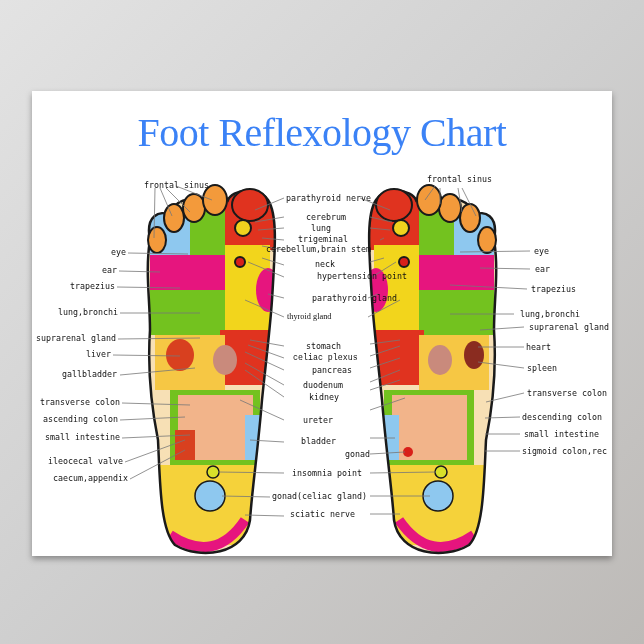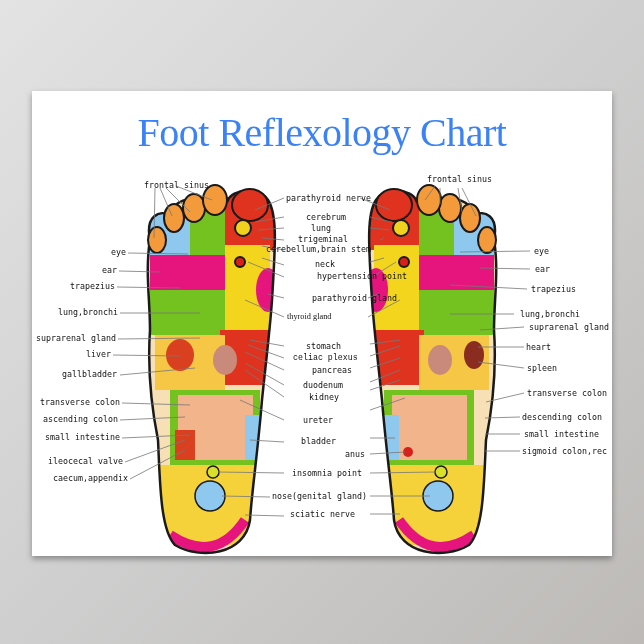--- a/index.html
+++ b/index.html
@@ -194,23 +194,23 @@
 <div class="lbl" style="left:277px;top:271px;padding-left:40px;">hypertension point</div>
 <div class="lbl" style="left:276px;top:293px;margin-left:36px;">parathyroid gland</div>
 <div class="lbl" style="left:287px;top:312px;font-family:Liberation Serif, serif;">thyroid gland</div>
 <div class="lbl" style="left:306px;top:341px;">stomach</div>
 <div class="lbl" style="left:293px;top:353px;font-family:Liberation Mono, monospace;">celiac plexus</div>
 <div class="lbl" style="left:312px;top:365px;">pancreas</div>
 <div class="lbl" style="left:303px;top:380px;">duodenum</div>
 <div class="lbl" style="left:309px;top:392px;">kidney</div>
 <div class="lbl" style="left:303px;top:415px;">ureter</div>
 <div class="lbl" style="left:301px;top:436px;">bladder</div>
-<div class="lbl" style="left:345px;top:449px;">anus</div>
+<div class="lbl" style="left:345px;top:449px;">gonad</div>
 <div class="lbl" style="left:292px;top:468px;">insomnia point</div>
-<div class="lbl" style="left:272px;top:491px;">nose(genital gland)</div>
+<div class="lbl" style="left:272px;top:491px;">gonad(celiac gland)</div>
 <div class="lbl" style="left:290px;top:509px;">sciatic nerve</div>
 
 <div class="lbl" style="left:427px;top:174px;">frontal sinus</div>
 <div class="lbl" style="left:534px;top:246px;">eye</div>
 <div class="lbl" style="left:535px;top:264px;">ear</div>
 <div class="lbl" style="left:531px;top:284px;">trapezius</div>
 <div class="lbl" style="left:520px;top:309px;">lung,bronchi</div>
 <div class="lbl" style="left:529px;top:322px;width:83px;overflow:hidden;">suprarenal gland</div>
 <div class="lbl" style="left:526px;top:342px;">heart</div>
 <div class="lbl" style="left:527px;top:363px;">spleen</div>

